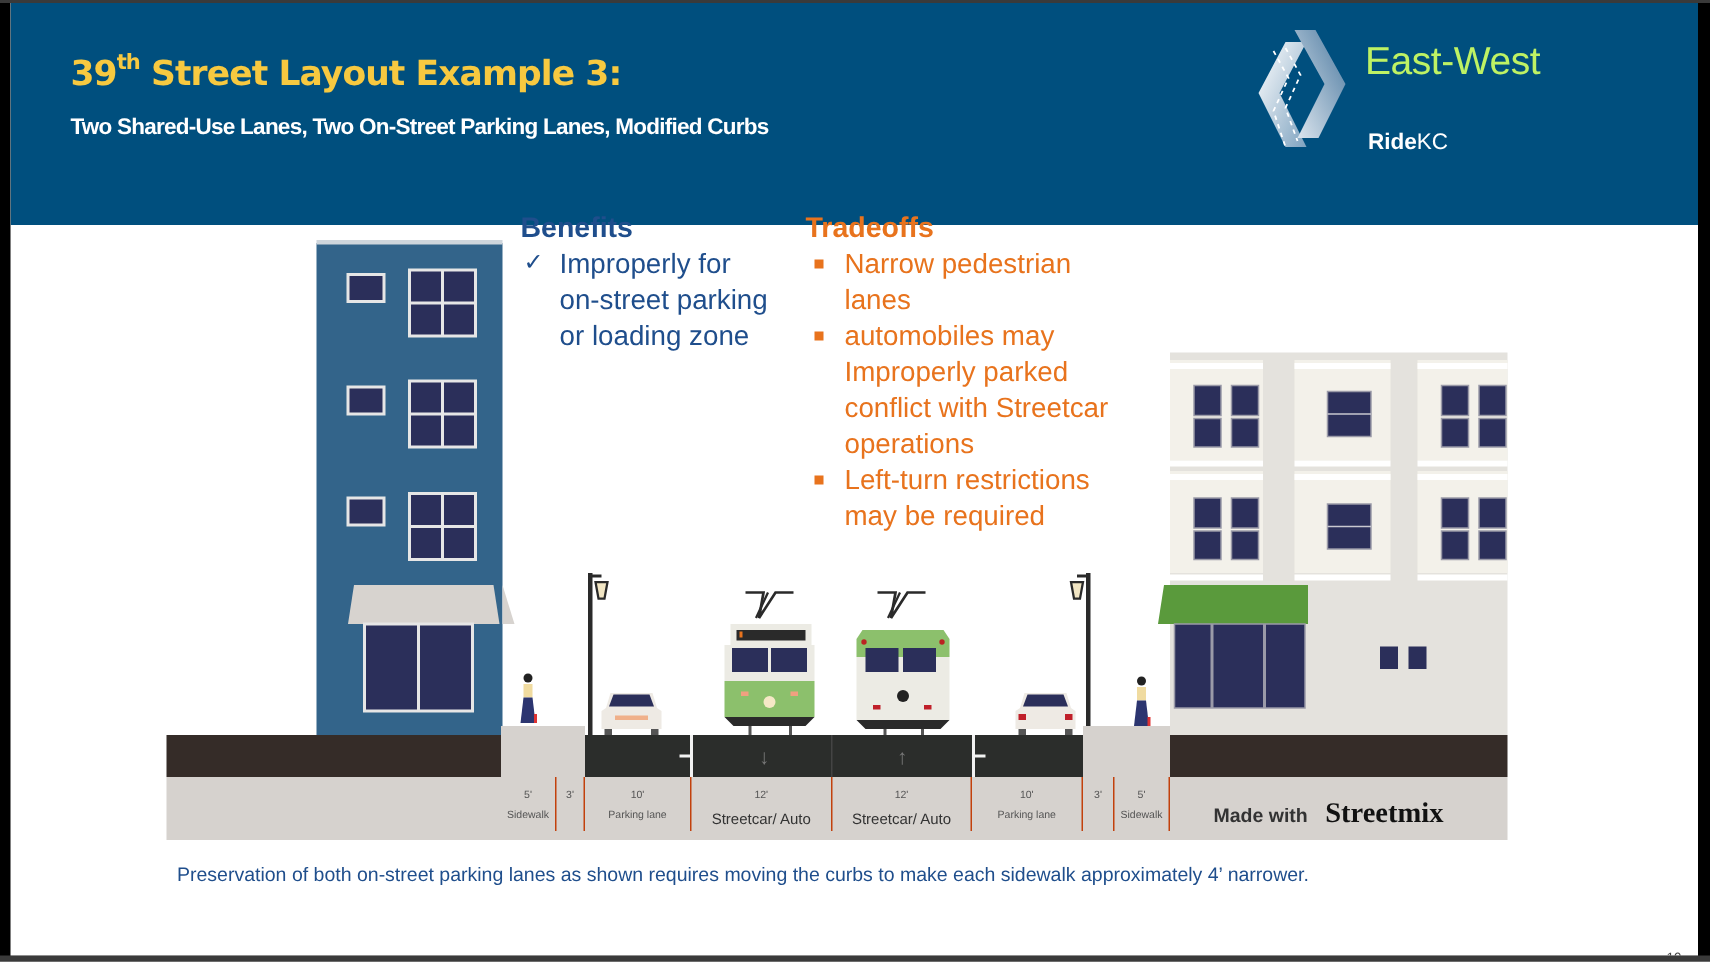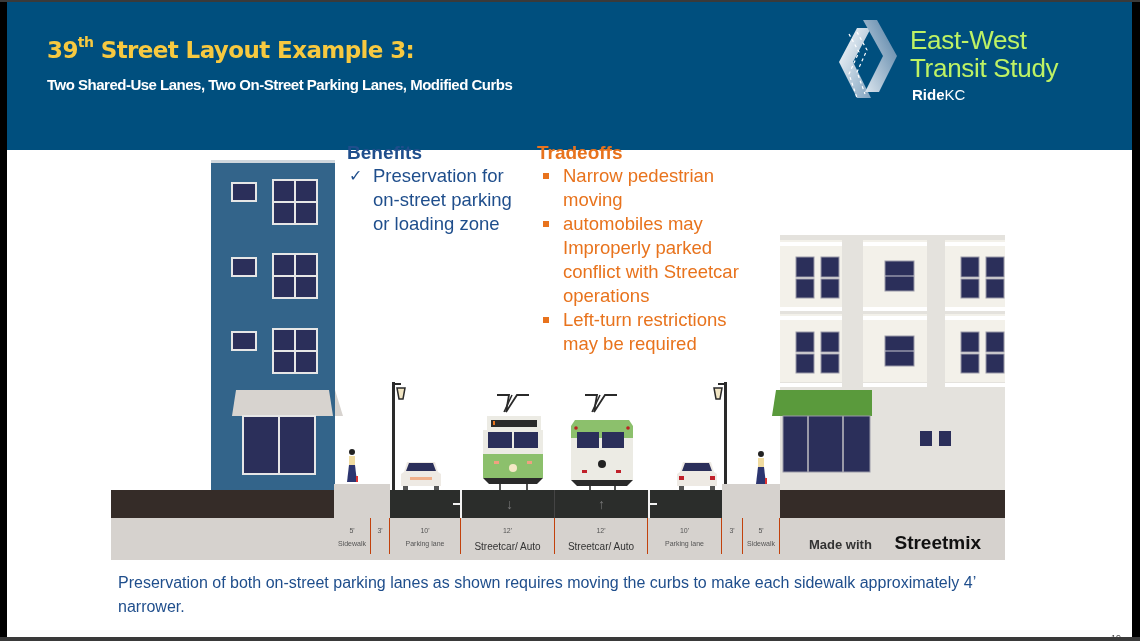--- a/index.html
+++ b/index.html
@@ -28,23 +28,23 @@
   .illus{position:absolute;left:0;top:0;width:1125px;height:635px;}
   .ground{position:absolute;left:104px;top:488px;width:894px;height:28px;background:#352c28;}
   .labels{position:absolute;left:104px;top:516px;width:894px;height:42px;background:#d6d2ce;}
   .road{position:absolute;top:488px;height:28px;background:#2b2d2b;}
   .swalk{position:absolute;top:482px;height:34px;background:#d6d2ce;}
   .lanelbl{position:absolute;top:516px;height:36px;text-align:center;color:#555;font-size:7px;border-right:1px solid #c2410c;box-sizing:border-box;}
   .lanelbl .w{display:block;margin-top:9px;}
   .lanelbl .n{display:block;margin-top:6px;}
   .lanelbl.big .n{font-size:10px;color:#333;margin-top:7px;}
   .madewith{position:absolute;left:802px;top:530px;color:#333;font-size:13px;font-weight:bold;white-space:nowrap;}
-  .madewith b{font-size:19px;color:#111;margin-left:19px;}
-
-  .footer-text{position:absolute;left:111px;top:569px;color:#1f4e8c;font-size:16px;line-height:24px;width:900px;}
+  .madewith b{font-size:19px;color:#111;margin-left:8px;font-family:Liberation Serif, serif;}
+
+  .footer-text{position:absolute;left:111px;top:569px;color:#1f4e8c;font-size:13px;line-height:24px;width:900px;}
   .page-num{position:absolute;left:1104px;top:611px;color:#444;font-size:9px;margin-top:20px;}
 </style>
 </head>
 <body>
 
 <div class="topline"></div>
 <div class="botline"></div>
 
 <div class="slide">
 
@@ -64,21 +64,20 @@
             <stop offset="1" stop-color="#dfe8f0"></stop>
           </linearGradient>
         </defs>
         <path d="M30 12 L12 46 L30 82 L44 82 L26 46 L44 12 Z" fill="url(#lg1)"></path>
         <path d="M36 4 L56 40 L38 76 L52 76 L70 40 L50 4 Z" fill="url(#lg2)"></path>
         <path d="M30 16 L40 34 L30 56 L38 78" stroke="#fff" stroke-width="1.2" stroke-dasharray="3 3" fill="none"></path>
         <path d="M22 18 L32 36 L22 58 L30 82" stroke="#fff" stroke-width="1.2" stroke-dasharray="3 3" fill="none"></path>
       </svg>
       <div class="logo-text">
         <div>East-West</div>
-        <div>Transit Study</div>
       </div>
       <div class="logo-brand"><span style="font-weight:bold">Ride</span><span style="font-weight:normal">KC</span></div>
     </div>
   </div>
 
   <div class="illus">
     <svg width="1125" height="635" viewBox="0 0 1125 635" style="position:absolute;left:0;top:0">
 
       <g>
         <rect x="204" y="160" width="124" height="328" fill="#33648a"></rect>
@@ -284,32 +283,32 @@
       <span class="n">Sidewalk</span>
     </div>
 
     <div class="madewith"><span>Made with</span> <b>Streetmix</b></div>
   </div>
 
   <div class="benefits">
     <div class="sec-title">Benefits</div>
     <div class="item">
       <span class="check">✓</span>
-      <div>Preservation for</div>
+      <div>Improperly for</div>
       <div>on-street parking</div>
       <div>or loading zone</div>
     </div>
   </div>
 
   <div class="tradeoffs">
     <div class="sec-title">Tradeoffs</div>
     <div class="item">
       <span class="bullet"></span>
       <div>Narrow pedestrian</div>
-      <div>moving</div>
+      <div>lanes</div>
     </div>
     <div class="item">
       <span class="bullet"></span>
       <div>automobiles may</div>
       <div>Improperly parked</div>
       <div>conflict with Streetcar</div>
       <div>operations</div>
     </div>
     <div class="item">
       <span class="bullet"></span>

